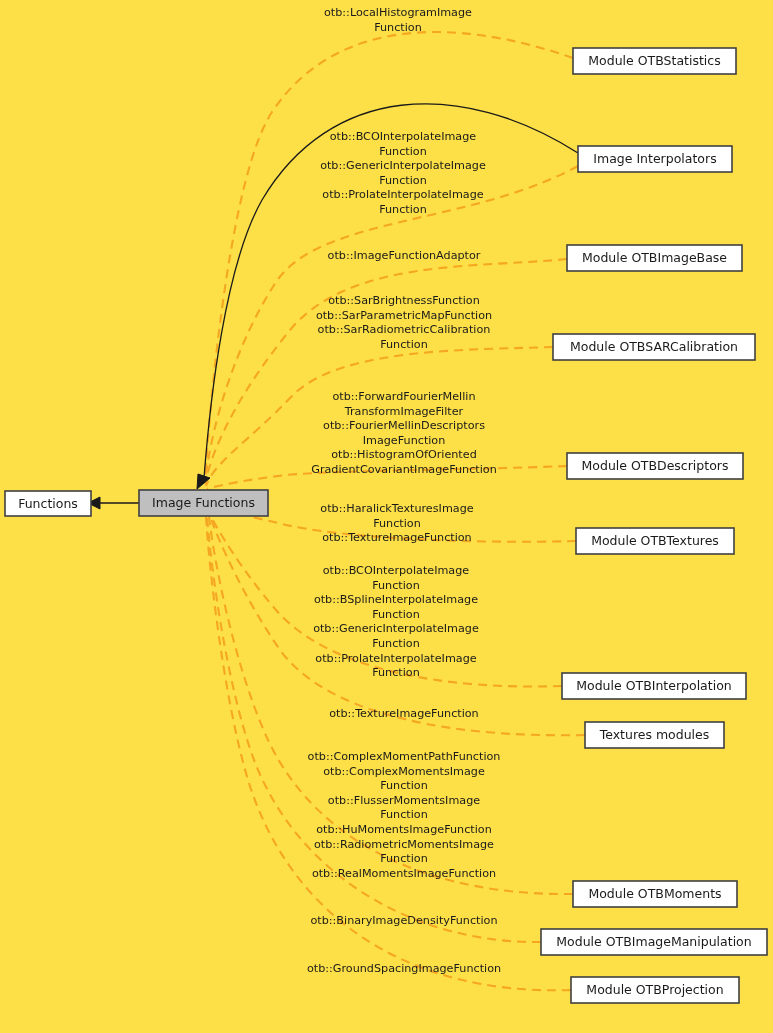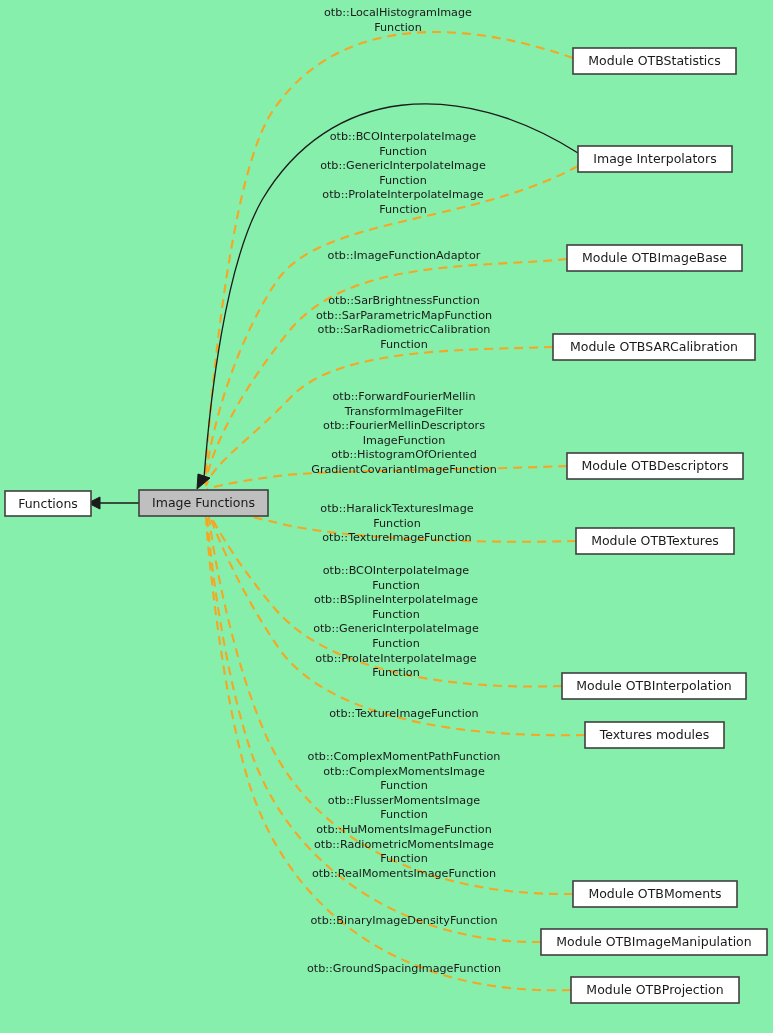--- a/index.html
+++ b/index.html
@@ -7,21 +7,21 @@
     padding: 0;
     background: #ffffff;
   }
   body {
     font-family: "DejaVu Sans", "Liberation Sans", sans-serif;
   }
   #diagram-root {
     position: relative;
     width: 773px;
     height: 1033px;
-    background: #86efac;
+    background: #fde047;
     overflow: hidden;
   }
   svg.graph-canvas {
     position: absolute;
     left: 0;
     top: 0;
     width: 773px;
     height: 1033px;
     display: block;
   }

